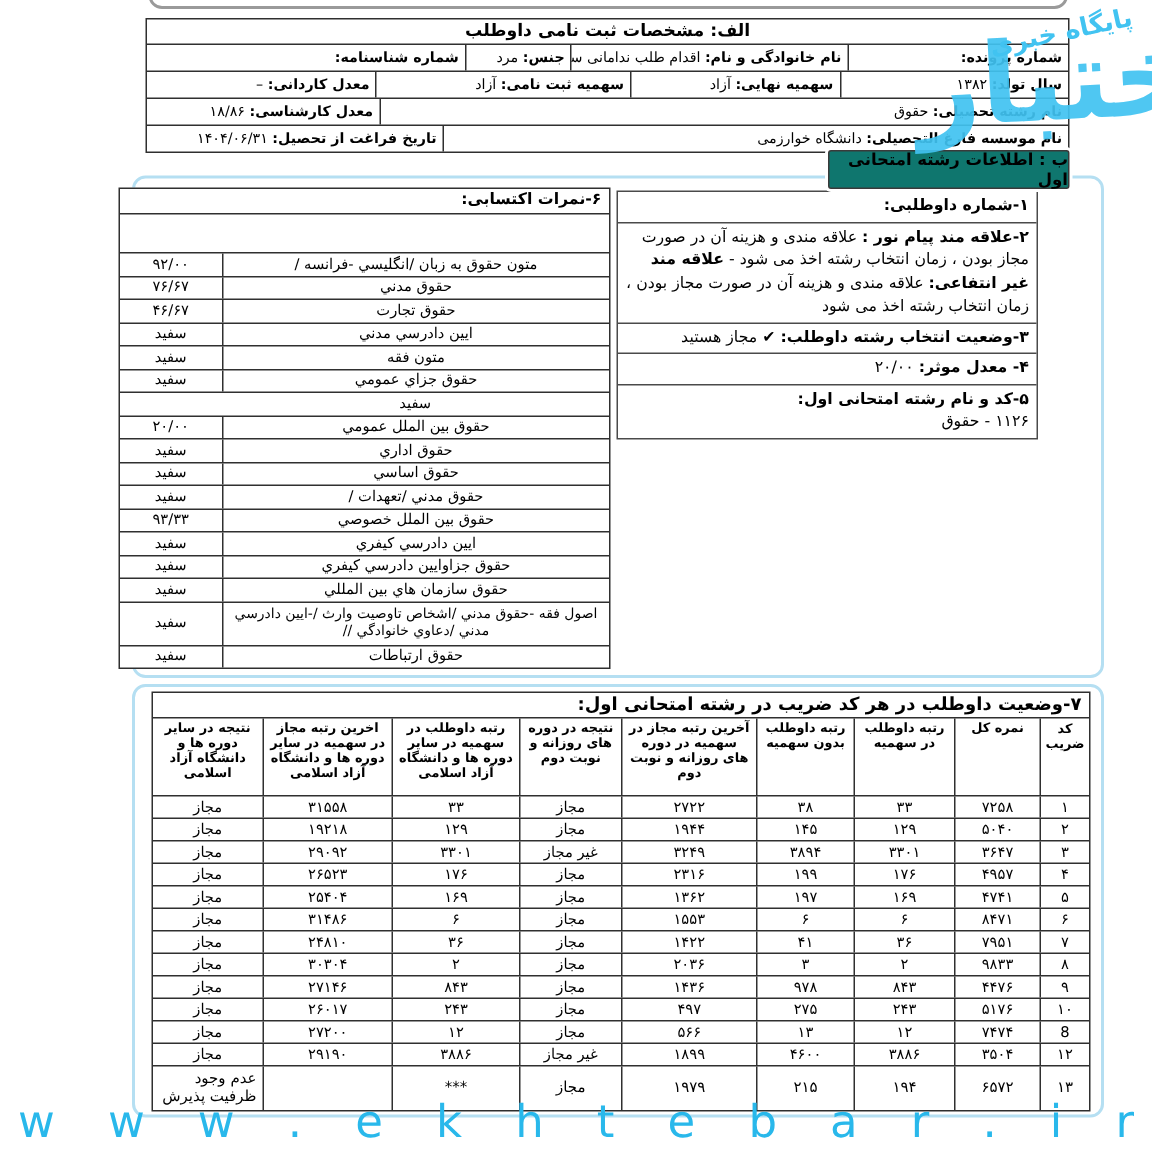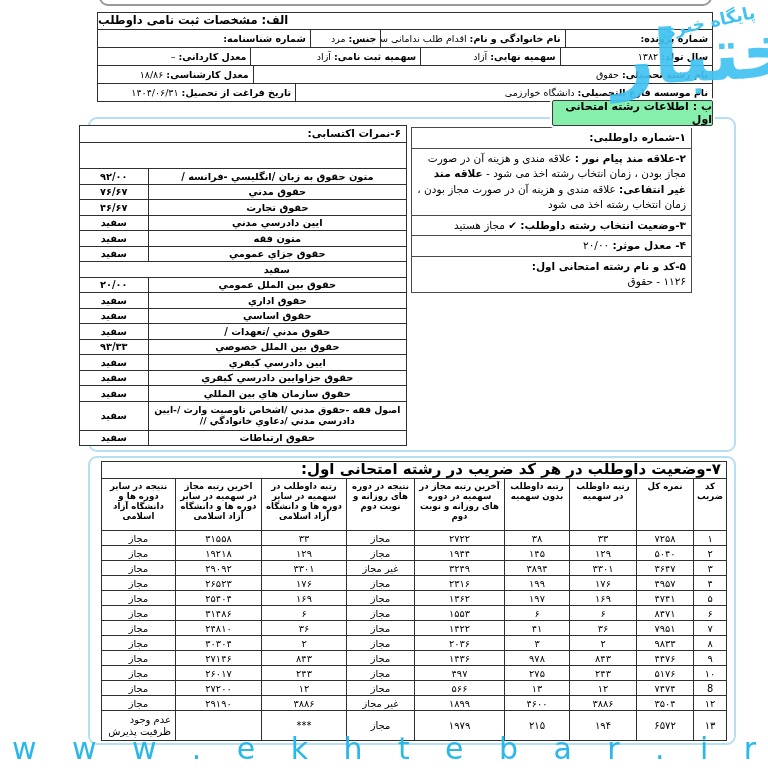--- a/index.html
+++ b/index.html
@@ -17,52 +17,52 @@
 
   
   .tbl{position:absolute;border:1.4px solid #2f2f2f;background:#fff;}
   .tr{display:grid;direction:rtl;border-top:1px solid #2f2f2f;}
   .td{display:flex;align-items:center;padding:0 4px;border-left:1px solid #2f2f2f;
       overflow:hidden;white-space:nowrap;}
   .td:last-child{border-left:none;}
 
   
   .section-a{left:97px;top:12px;width:616px;font-size:9.5px;}
-  .a-title{height:16px;line-height:15px;text-align:left;font-weight:bold;font-size:11.5px;}
+  .a-title{height:16px;line-height:15px;text-align:center;font-weight:bold;font-size:11.5px;}
   .a-row{display:grid;direction:rtl;border-top:1px solid #2f2f2f;height:18px;}
   .a-cell{display:flex;align-items:center;padding:0 4px;border-left:1px solid #2f2f2f;
       overflow:hidden;white-space:nowrap;}
   .a-cell:last-child{border-left:none;}
   .a-cell b{margin-left:3px;text-align:right;}
 
   
   .b-label{position:absolute;left:552px;top:100px;width:161px;height:26px;z-index:2;
-    background:#86efac;border:1.5px solid #3a3a3a;border-radius:2px;box-shadow:0 0 0 2px #fff;
+    background:#0f766e;border:1.5px solid #3a3a3a;border-radius:2px;box-shadow:0 0 0 2px #fff;
     font-weight:bold;font-size:11px;display:flex;align-items:center;justify-content:center;direction:rtl;}
 
   
   .info-box{position:absolute;left:411px;top:127px;width:281px;background:#fff;
     border:1.2px solid #4a4a4a;font-size:10.5px;direction:rtl;}
   .info-row{padding:2px 5px;border-top:1px solid #4a4a4a;line-height:15.5px;text-align:right;}
   .info-row:first-child{border-top:none;}
 
   
   .grades{left:79px;top:125px;width:328px;font-size:10px;}
   .g-title{height:16px;line-height:15px;font-weight:bold;padding:0 5px;font-size:10.5px;}
   .g-head{height:26px;font-weight:bold;}
   .g-head .td{justify-content:center;white-space:normal;text-align:center;line-height:1.1;font-size:10px;margin-top:47px;}
   .g-row{height:15.5px;}
   .g-row.tall{height:29px;}
-  .g-row .td{justify-content:center;font-size:9.8px;font-weight:bold;}
+  .g-row .td{justify-content:center;font-size:9.8px;}
   .g-row.tall .td.g-name{white-space:normal;text-align:center;line-height:1.15;font-size:9.3px;}
   .g-cols{grid-template-columns:260fr 68fr;}
 
   
   .t7{left:101px;top:461px;width:626px;}
-  .t7-title{height:16px;line-height:15px;font-weight:bold;font-size:15px;padding:0 5px;}
+  .t7-title{height:16px;line-height:15px;font-weight:bold;font-size:12px;padding:0 5px;}
   .t7-cols{grid-template-columns:33fr 57fr 67fr 65fr 90fr 68fr 85fr 86fr 73fr;}
   .t7-head{height:52px;font-weight:bold;}
   .t7-head .td{justify-content:center;align-items:flex-start;padding-top:2px;white-space:normal;
      text-align:center;line-height:1.18;font-size:8.6px;}
   .t7-row{height:15px;}
   .t7-row.tall{height:30px;}
   .t7-row .td{justify-content:center;font-size:9.8px;}
   .t7-row.tall .td{white-space:normal;line-height:1.15;font-size:10px;}
 
   

